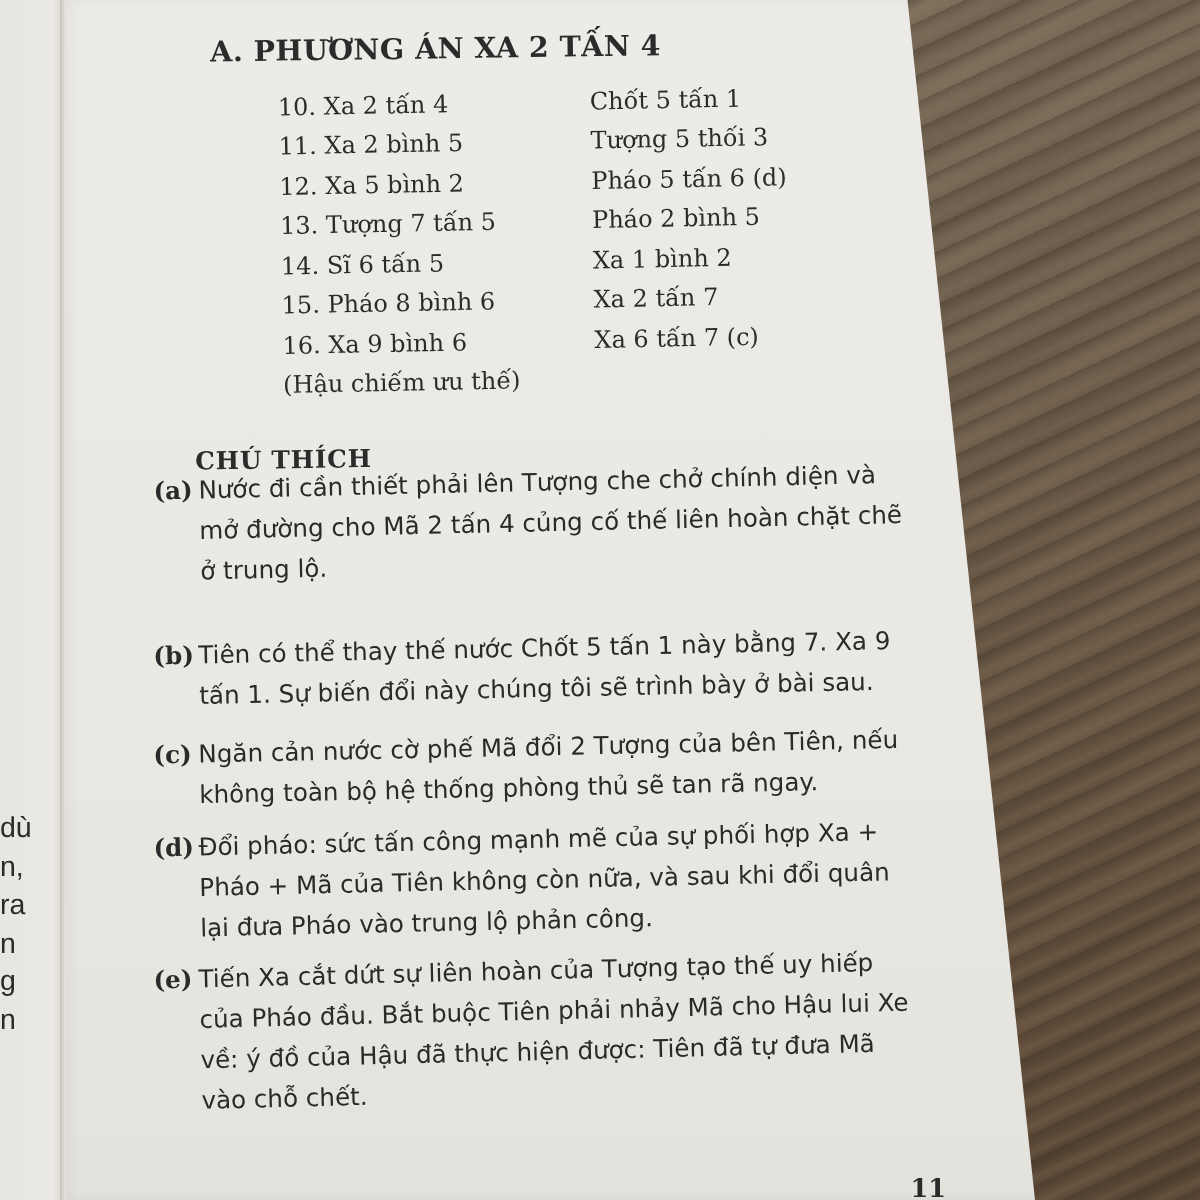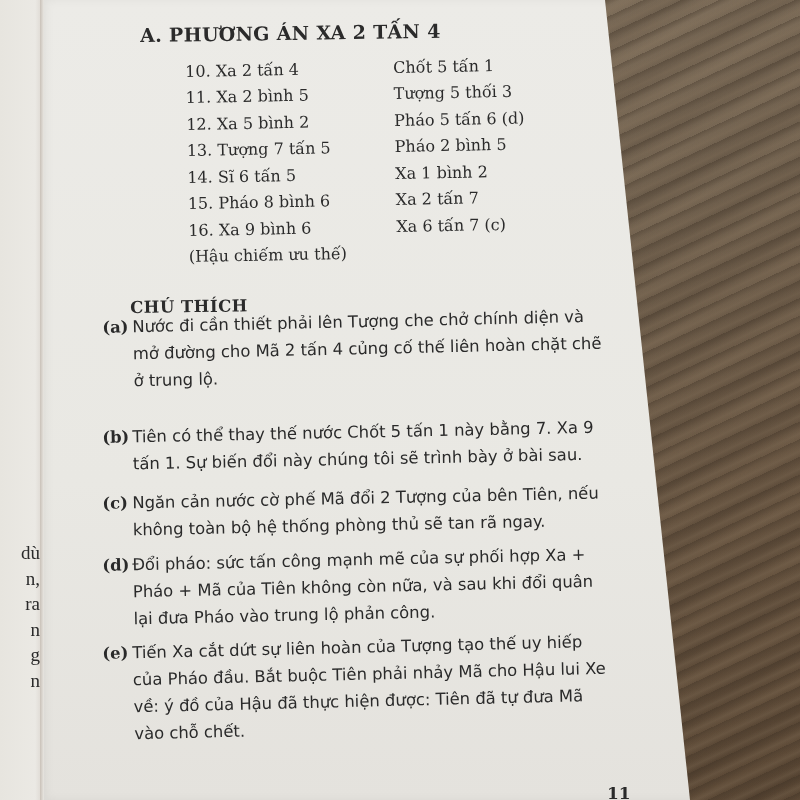--- a/index.html
+++ b/index.html
@@ -14,22 +14,22 @@
       repeating-linear-gradient(155deg, rgba(60,48,36,0.35) 0px, rgba(60,48,36,0.0) 6px, rgba(140,120,96,0.25) 11px, rgba(60,48,36,0.0) 16px),
       repeating-linear-gradient(150deg, rgba(90,74,56,0.0) 0px, rgba(40,30,22,0.18) 28px, rgba(90,74,56,0.0) 52px),
       linear-gradient(160deg, #8a7a66 0%, #756552 40%, #6a5743 70%, #5b4835 100%);
   }
   .left-page {
     position: absolute; left: 0; top: 0; width: 44px; height: 800px;
     background: linear-gradient(90deg, #e7e5df 0%, #ebe9e4 80%, #d9d3cc 100%);
   }
   .left-fragments {
     position: absolute; left: 0; top: 540px; width: 40px;
-    font-size: 19px; line-height: 25.5px; color: #2a2a2a; text-align: right;
-    font-family: Liberation Serif, serif;
+    font-size: 19px; line-height: 25.5px; color: #2a2a2a; 
+    font-family: Liberation Sans, sans-serif;
   }
   .page {
     position: absolute; left: 40px; top: 0; width: 700px; height: 800px;
     background: linear-gradient(180deg, #ecebe7 0%, #e9e8e3 60%, #e4e2dd 100%);
     clip-path: polygon(0 0, 565px 0, 650px 800px, 0 800px);
     box-shadow: inset 6px 0 10px rgba(0,0,0,0.05);
   }
   .gutter {
     position: absolute; left: 40px; top: 0; width: 4px; height: 800px;
     background: linear-gradient(90deg, #c9c1b8, #e8e6e1);

